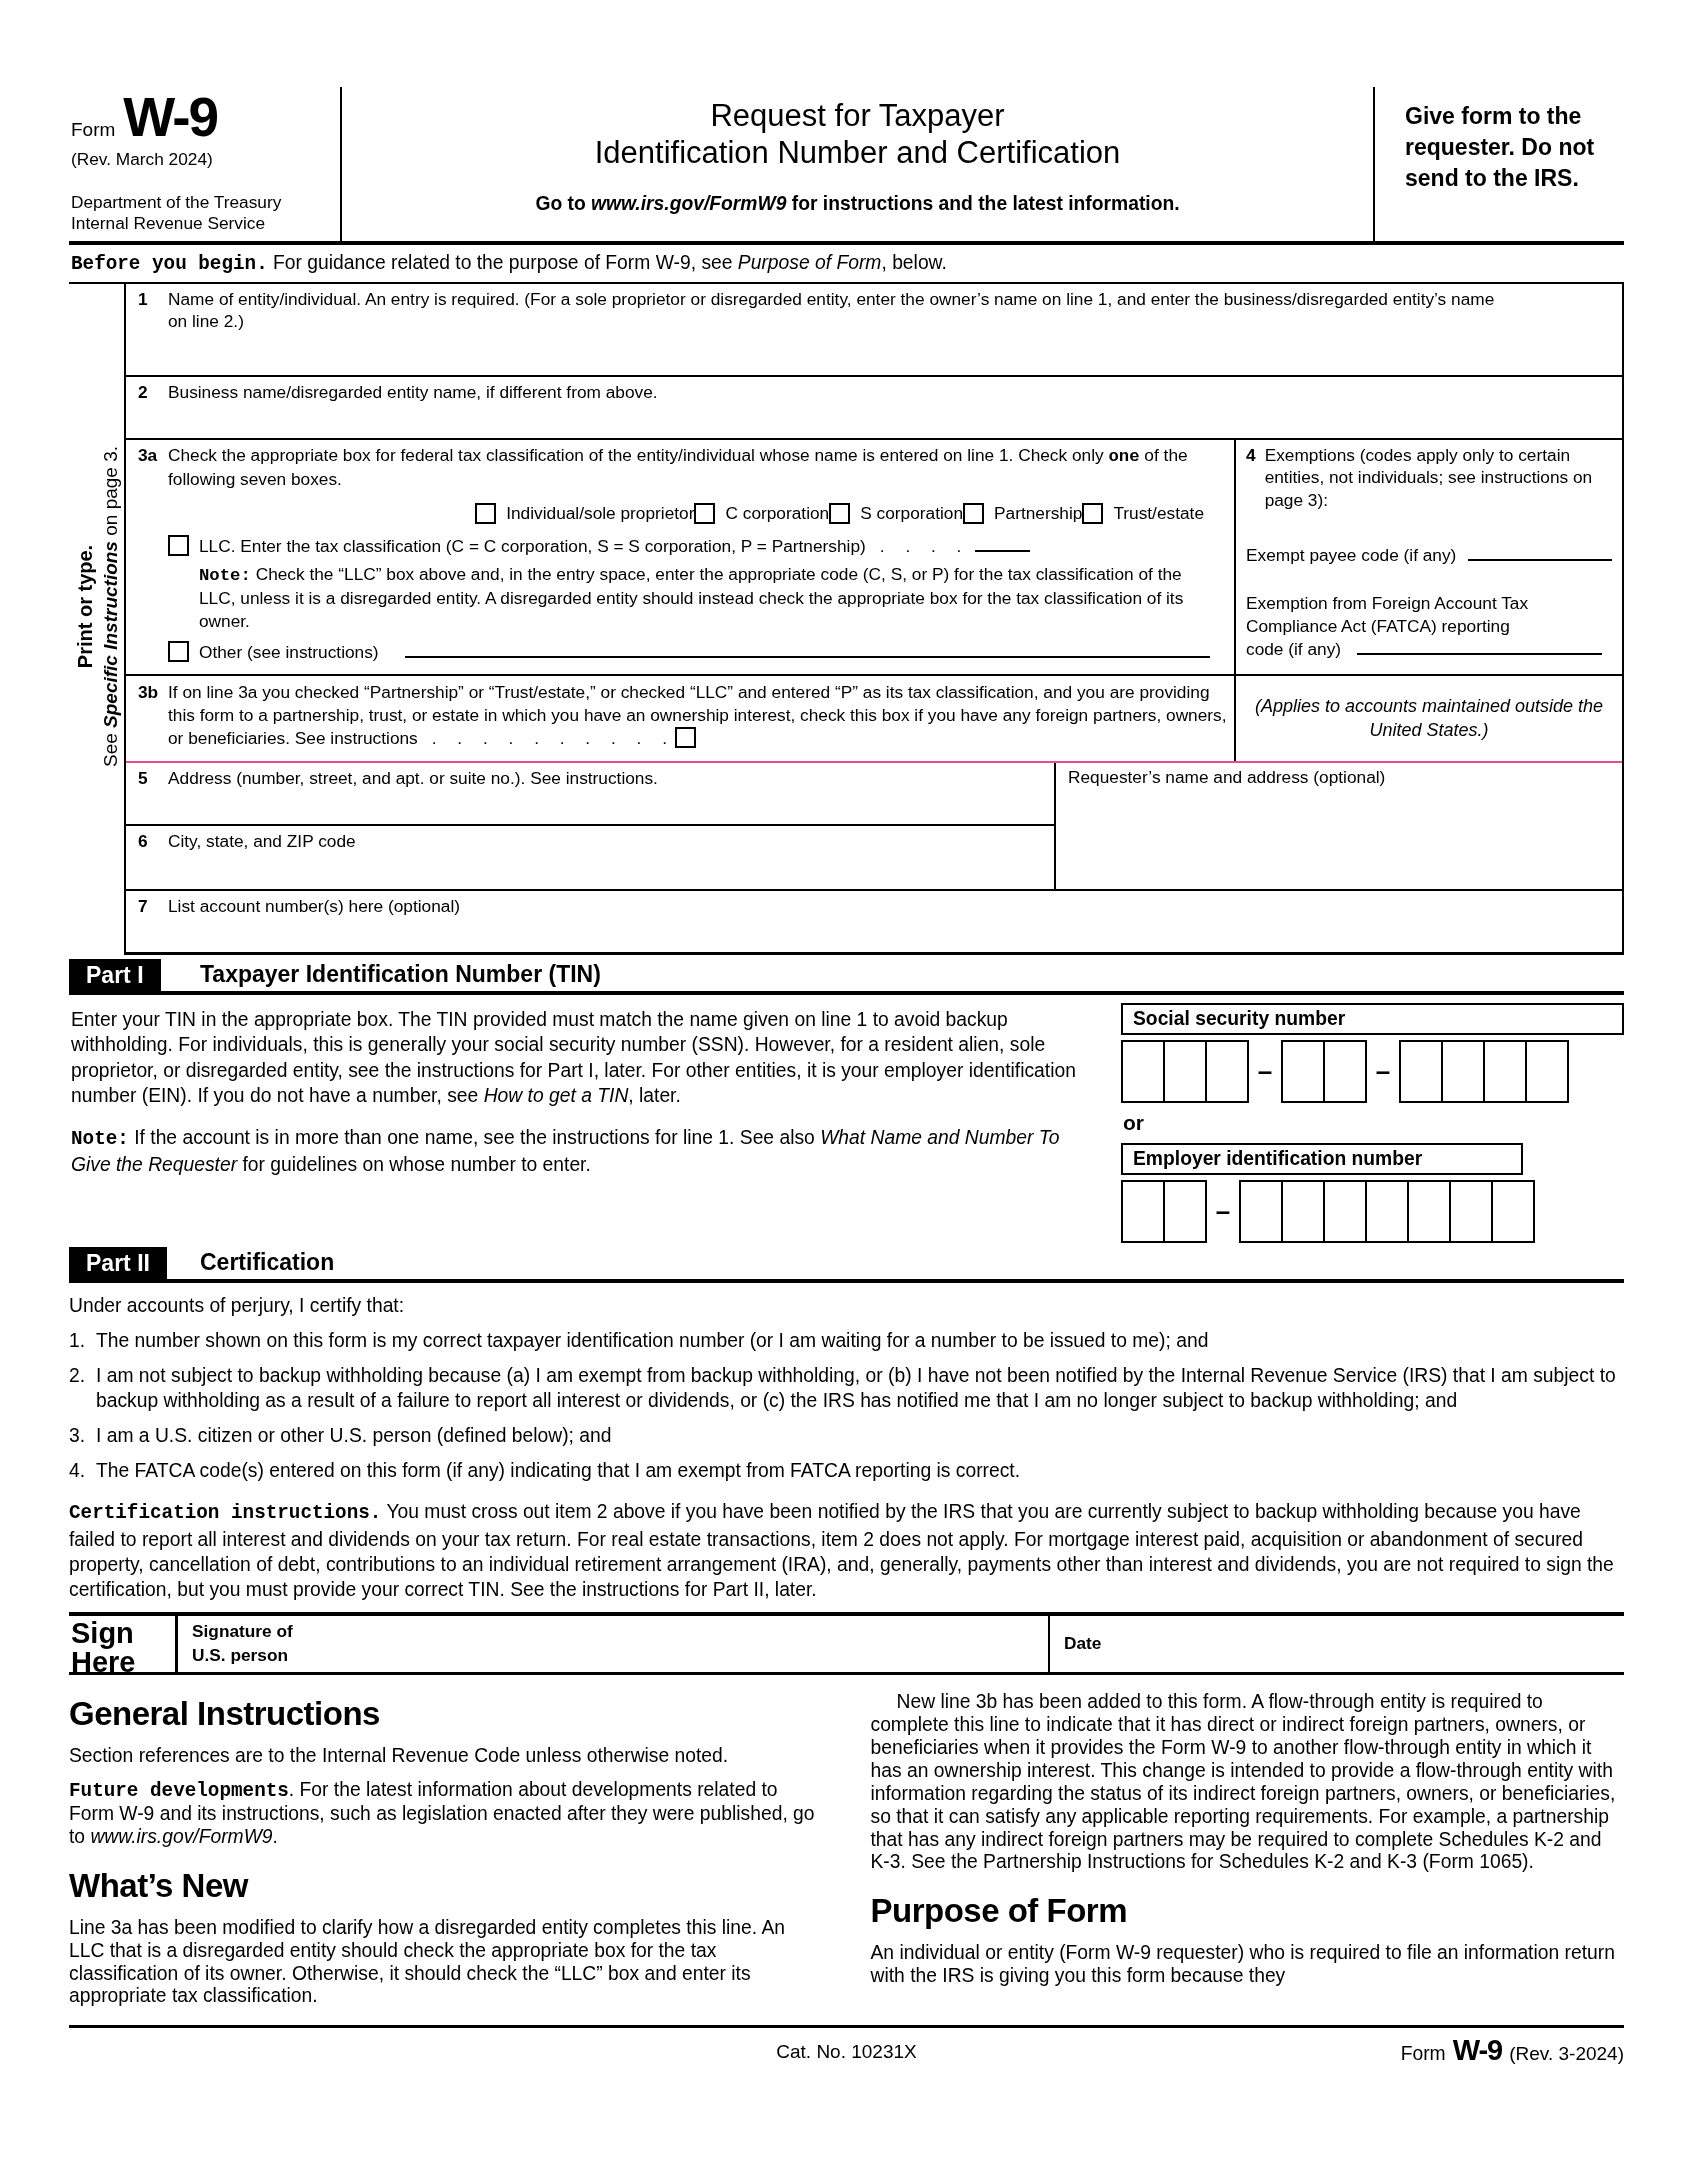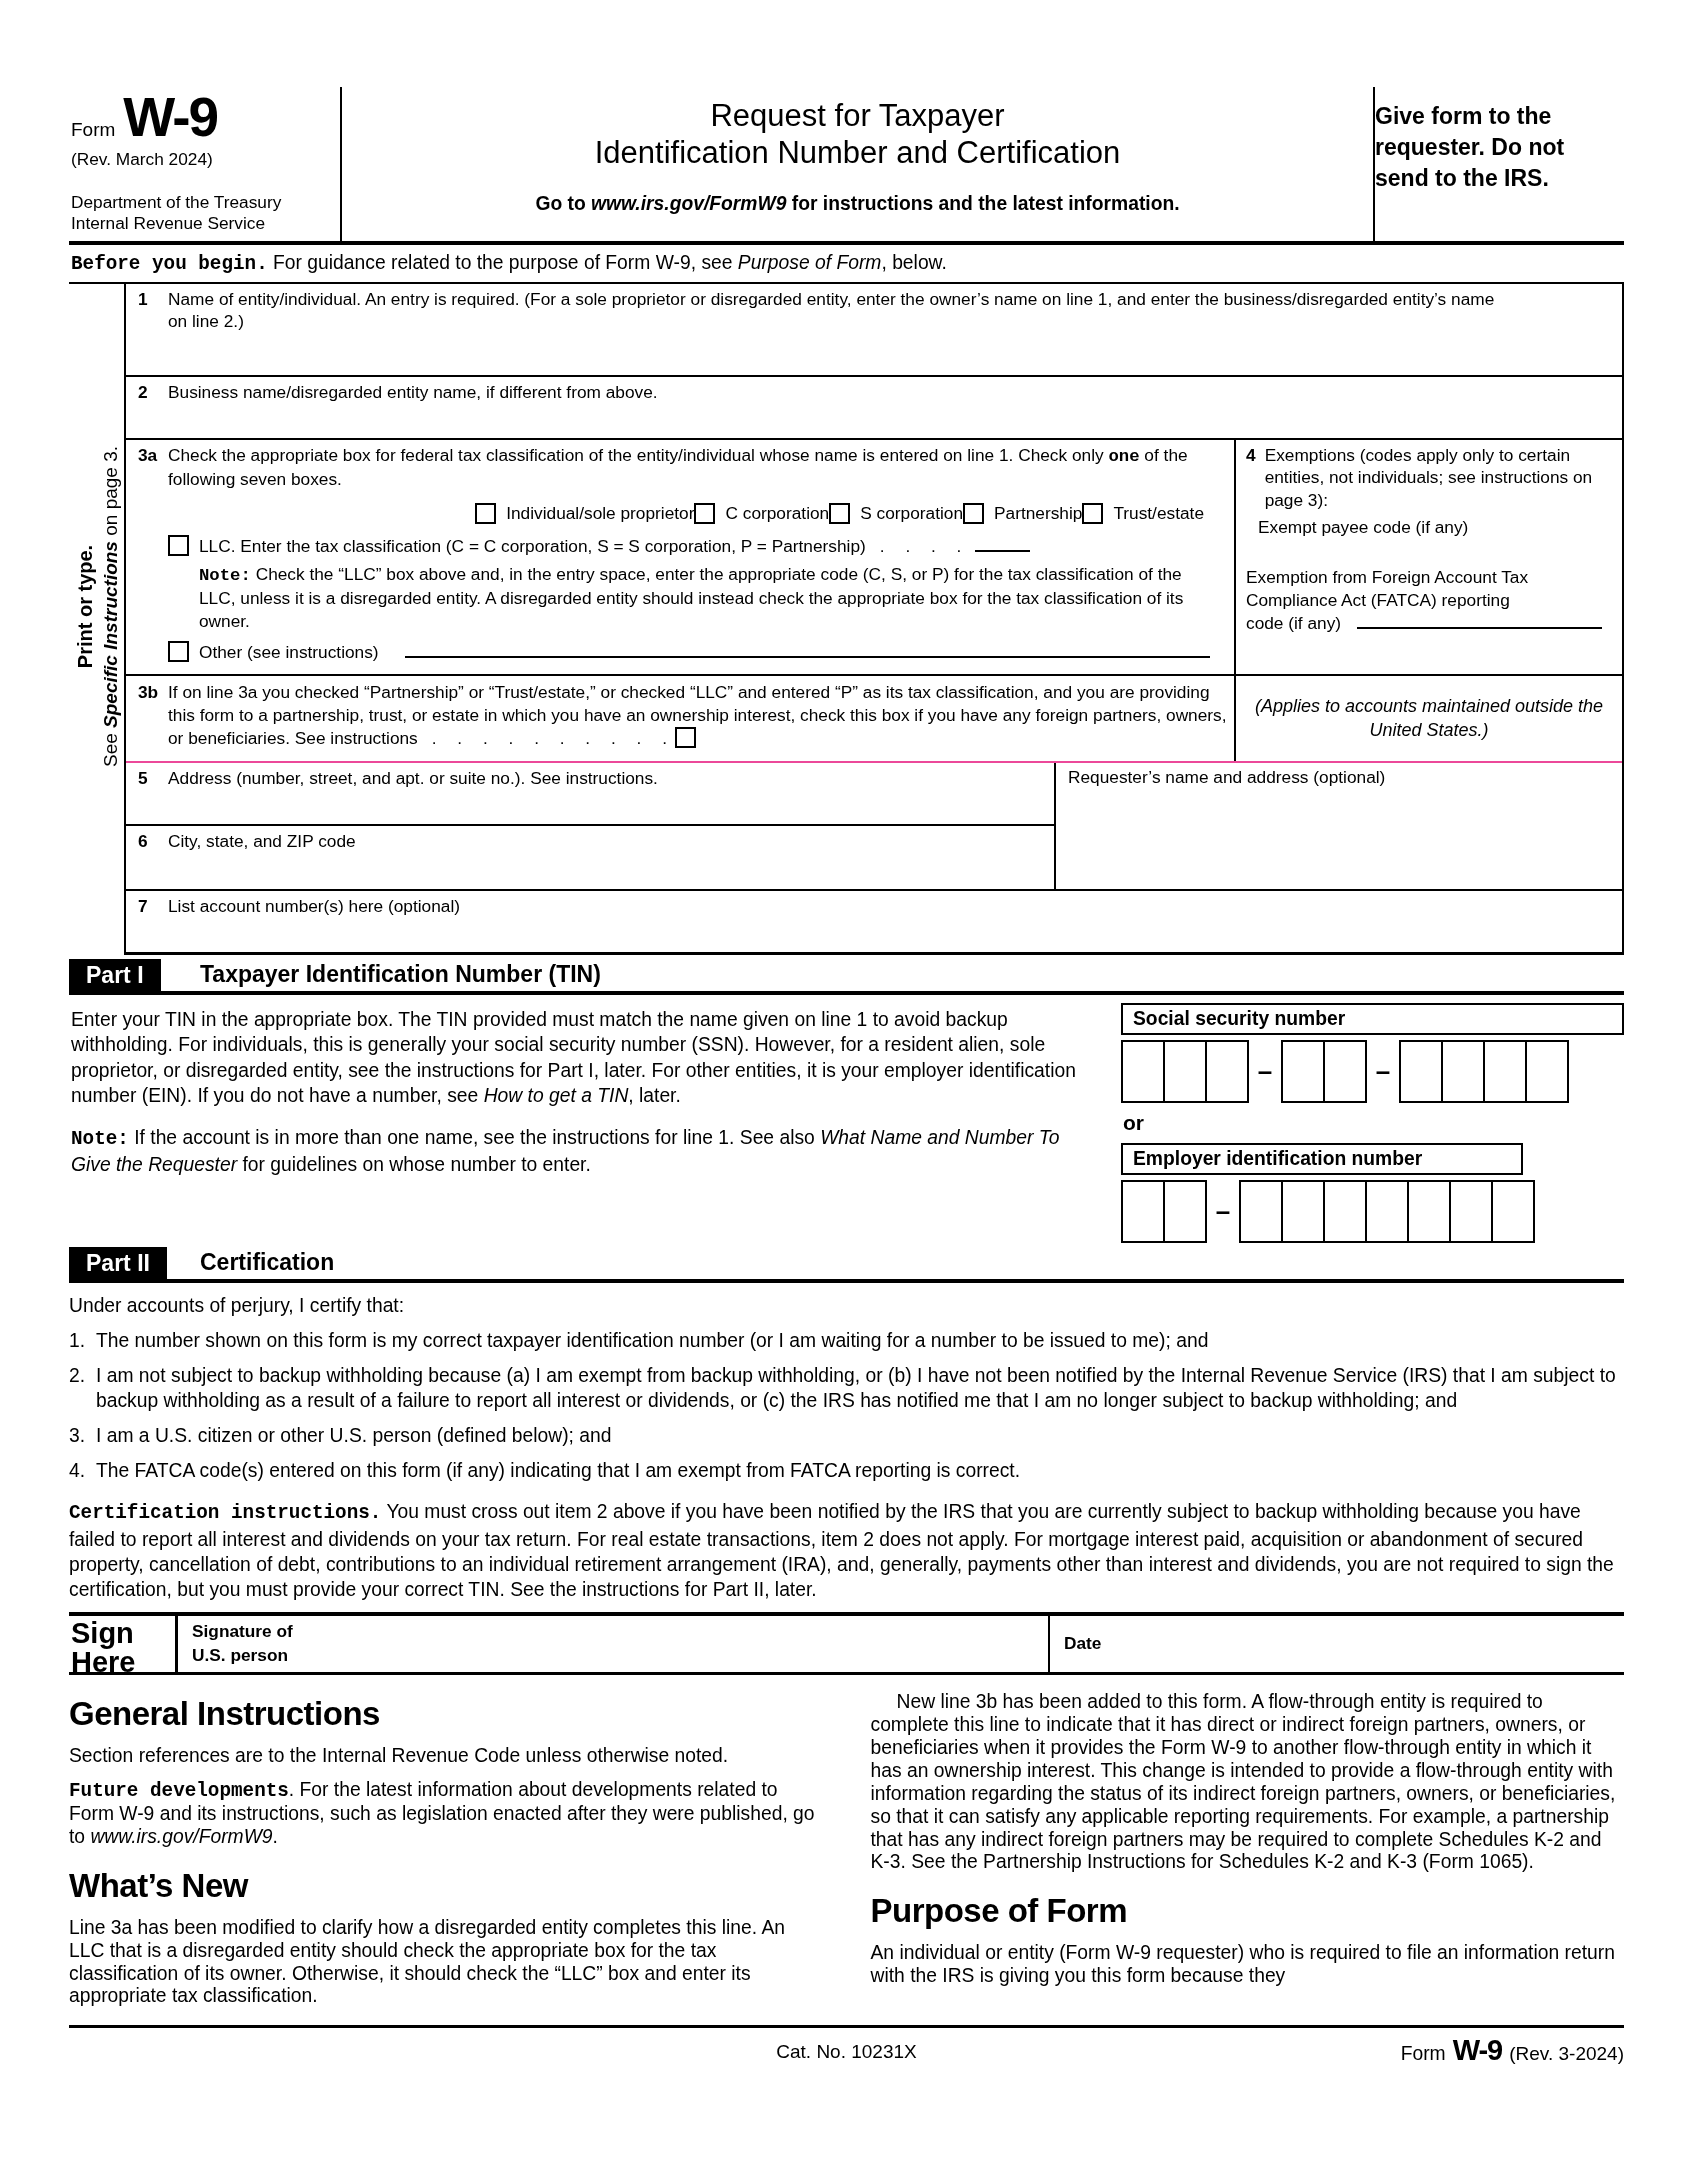--- a/index.html
+++ b/index.html
@@ -18,21 +18,21 @@
   .hdr { display: flex; border-bottom: 4px solid #000; height: 158px; }
   .hdr-left { width: 273px; border-right: 2px solid #000; padding: 6px 10px 6px 2px; display:flex; flex-direction:column; }
   .hdr-form-line { display:flex; align-items: baseline; gap: 8px; }
   .hdr-form-word { font-size: 19px; }
   .hdr-form-number { font-size: 55px; font-weight: 700; letter-spacing: -2px; line-height: .9; }
   .hdr-rev { font-size: 17.3px; margin-top: 6px; }
   .hdr-dept { font-size: 17.3px; margin-top: auto; line-height: 1.25; }
   .hdr-center { flex: 1; border-right: 2px solid #000; text-align: center; padding-top: 10px; }
   .hdr-title { font-size: 31px; font-weight: 400; line-height: 1.2; }
   .hdr-goto { font-size: 19.3px; font-weight: 700; margin-top: 22px; }
-  .hdr-right { width: 249px; padding: 14px 4px 0 0; font-size: 23px; font-weight: 700; line-height: 1.35; }
+  .hdr-right { width: 249px; padding: 14px 4px 0 30px; font-size: 23px; font-weight: 700; line-height: 1.35; }
 
   
   .before-begin { font-size: 19.3px; padding: 7px 0 7px 2px; border-bottom: 2px solid #000; }
 
   
   .form-wrap { display: flex; }
   .gutter { width: 55px; position: relative; flex: none; }
   .rotated {
     position: absolute; width: 426px; height: 51px; left: -184px; top: 297px;
     transform: rotate(-90deg); text-align: center; line-height: 25px;
@@ -62,21 +62,21 @@
   .entry-line { display: inline-block; width: 55px; border-bottom: 2px solid #000; height: 18px; margin-left: 14px; }
   .note3a { font-size: 17.3px; line-height: 1.28; margin: 2px 0 8px 31px; max-width: 1010px; }
   .other-row { display: flex; align-items: baseline; gap: 10px; font-size: 17.3px; margin: 6px 0 8px; }
   .other-row .cb { align-self: center; }
   .fill-line { flex: 1; border-bottom: 2px solid #000; height: 18px; margin: 0 10px 0 16px; }
   .c3b-text { font-size: 17.3px; line-height: 1.34; max-width: 1074px; padding-bottom: 6px; }
   .cb-inline { display:inline-block; width: 21px; height: 21px; border: 2px solid #000; vertical-align: -4px; margin-left: 8px; }
 
   .ex-head { display: flex; gap: 9px; font-size: 17.3px; line-height: 1.3; }
   .ex-num { font-weight: 700; flex: none; }
-  .ex-row { display: flex; align-items: baseline; font-size: 17.3px; margin-top: 6px; flex-direction: column; }
+  .ex-row { display: flex; align-items: baseline; font-size: 17.3px; margin-top: 32px; }
   .ex-row .fill-line { margin: 0 0 0 12px; }
   .ex-fatca { font-size: 17.3px; line-height: 1.3; margin-top: 26px; }
   .ex-fatca-last { display: flex; align-items: baseline; }
   .applies-note { font-size: 18px; font-style: italic; text-align: center; line-height: 1.3; }
 
   .row56 { display: flex; border-bottom: 2px solid #000; }
   .row56-left { flex: 1; }
   .row5 { display: flex; padding-top: 4px; height: 63px; border-bottom: 2px solid #000; }
   .row6 { display: flex; padding-top: 4px; height: 63px; }
   .requester-cell { width: 568px; border-left: 2px solid #000; padding: 4px 8px 0 12px; font-size: 17.3px; }

